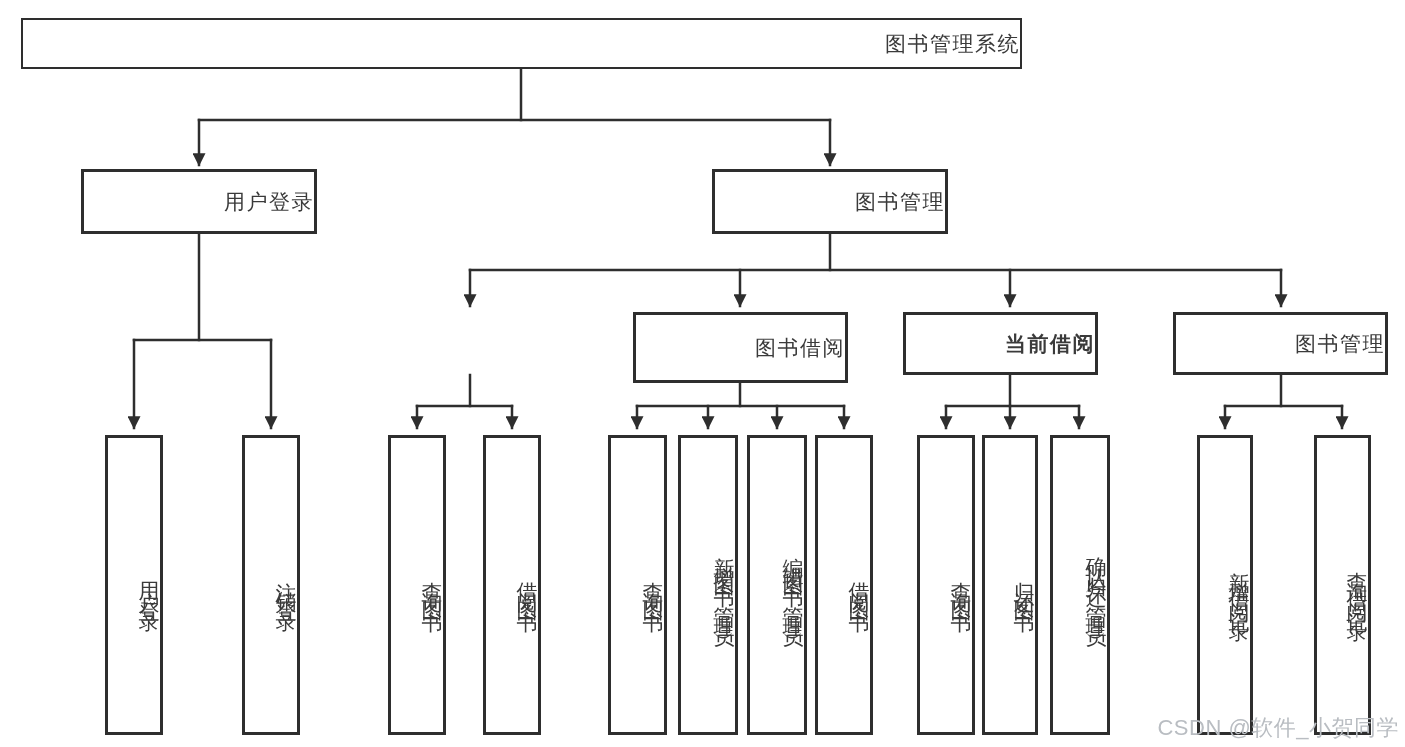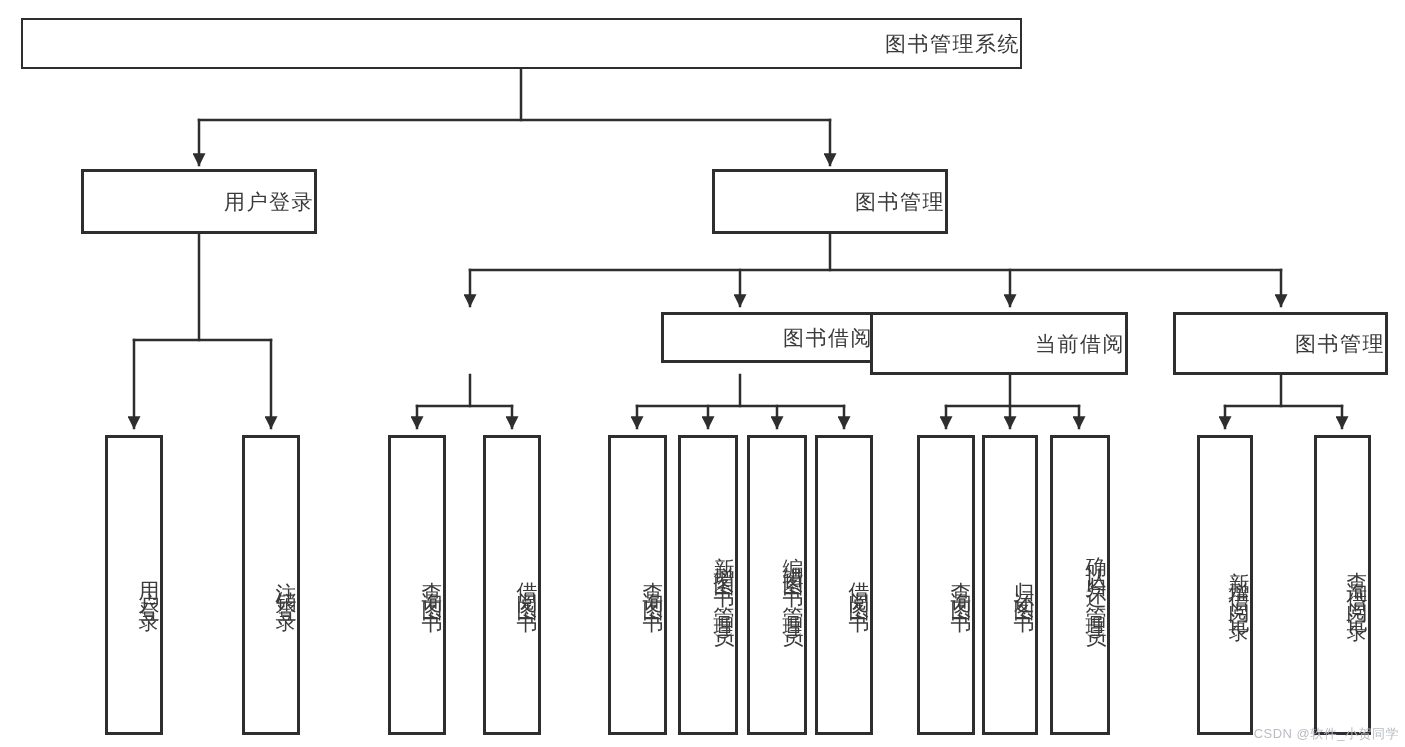--- a/index.html
+++ b/index.html
@@ -45,21 +45,21 @@
     font-size: 21px;
     letter-spacing: 10px;
     line-height: 1;
     white-space: nowrap;
   }
 
   .watermark {
     position: absolute;
     right: 6px;
     bottom: 4px;
-    font-size: 13px;
+    font-size: 22px;
     color: #b9bdc2;
     letter-spacing: 0.5px;
     white-space: nowrap;
   }
 </style>
 </head>
 <body>
 
 <div class="canvas">
 
@@ -129,24 +129,24 @@
     <span class="hlabel">图书管理系统</span>
   </div>
 
   <div class="node" style="left:81px; top:169px; width:236px; height:65px;">
     <span class="hlabel">用户登录</span>
   </div>
   <div class="node" style="left:712px; top:169px; width:236px; height:65px;">
     <span class="hlabel">图书管理</span>
   </div>
 
-  <div class="node" style="left:633px; top:312px; width:215px; height:51px;margin-left:28px;">
+  <div class="node" style="left:633px; top:312px; width:215px; height:71px;">
     <span class="hlabel">图书借阅</span>
   </div>
-  <div class="node" style="left:870px; top:312px; width:258px; height:63px;">
+  <div class="node" style="left:903px; top:312px; width:195px; height:63px;font-weight:bold;">
     <span class="hlabel">当前借阅</span>
   </div>
   <div class="node" style="left:1173px; top:312px; width:215px; height:63px;">
     <span class="hlabel">图书管理</span>
   </div>
 
   <div class="node leaf" style="left:105px; top:435px; width:58px; height:300px;">
     <span class="vlabel">用户登录</span>
   </div>
   <div class="node leaf" style="left:242px; top:435px; width:58px; height:300px;">

